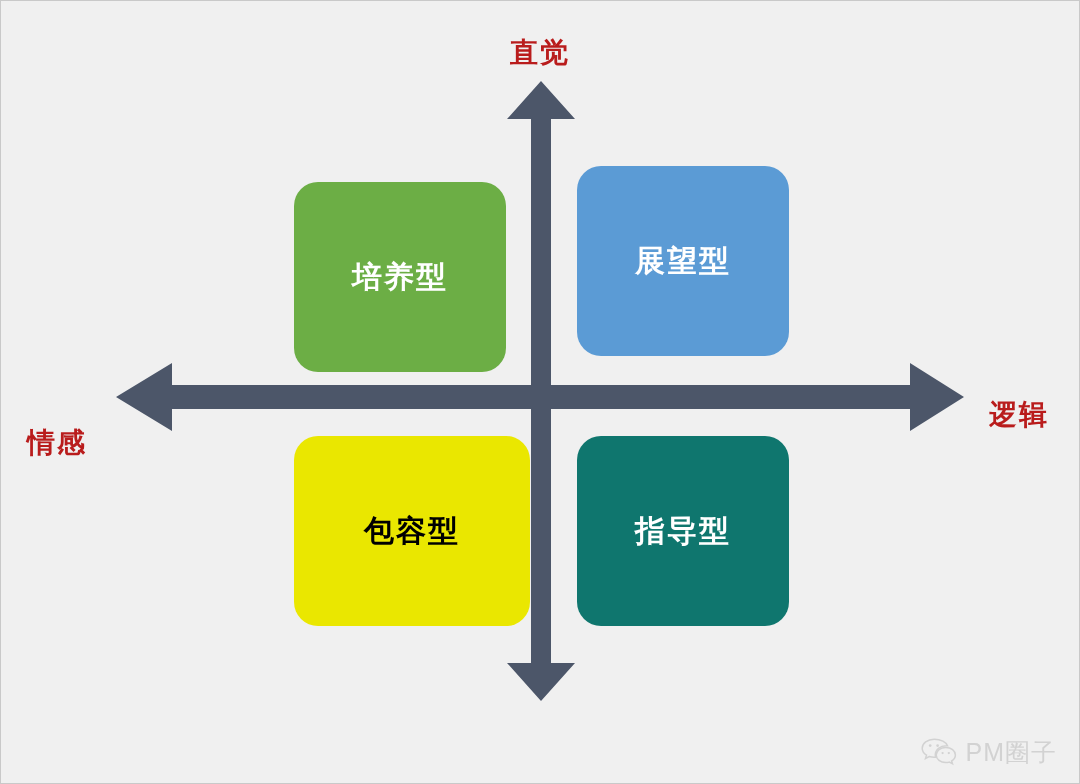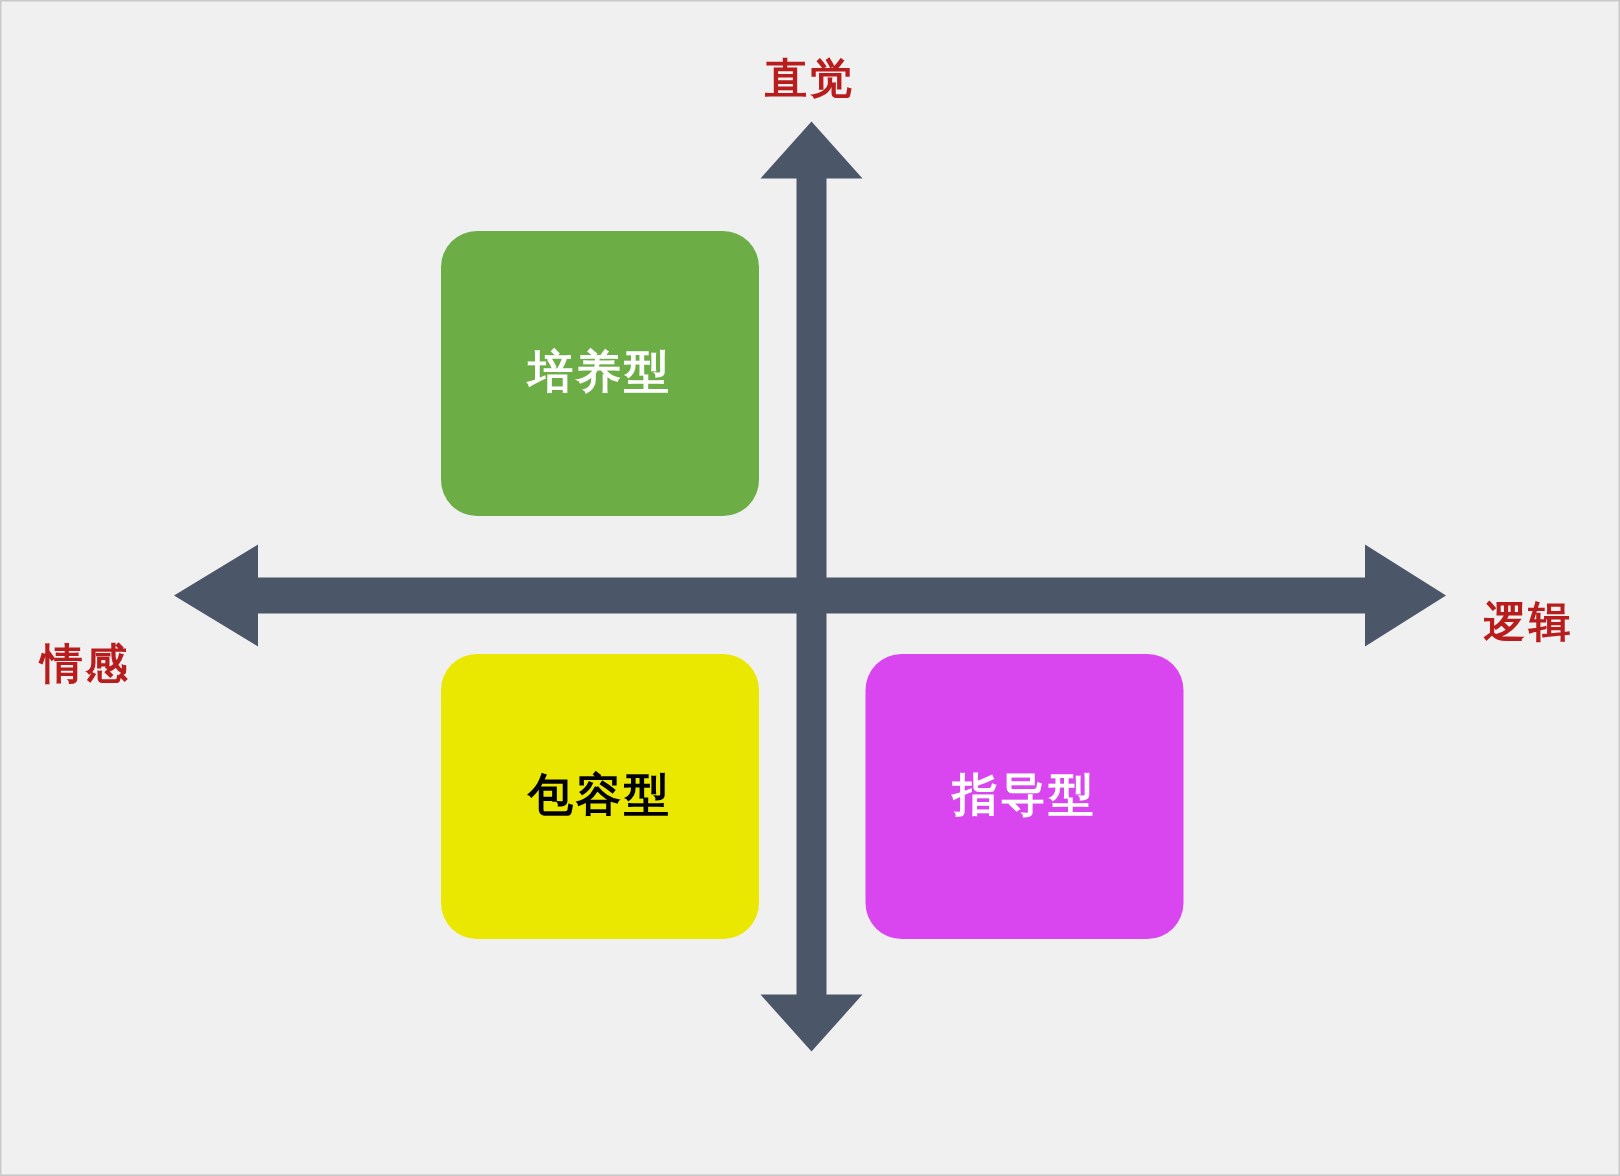--- a/index.html
+++ b/index.html
@@ -36,23 +36,23 @@
     align-items: center;
     justify-content: center;
   }
   .quad-label {
     font-size: 30px;
     font-weight: bold;
     letter-spacing: 2px;
     line-height: 1;
     white-space: nowrap;
   }
-  #quad-nurturing  { left: 293px; top: 153px; width: 212px; height: 190px; }
+  #quad-nurturing  { left: 293px; top: 181px; width: 212px; height: 190px; }
   #quad-visionary  { left: 576px; top: 165px; width: 212px; height: 190px; }
-  #quad-inclusive  { left: 293px; top: 435px; width: 212px; height: 190px; }
+  #quad-inclusive  { left: 293px; top: 435px; width: 236px; height: 190px; }
   #quad-directive  { left: 576px; top: 435px; width: 212px; height: 190px; }
 
   
   .axis-label {
     position: absolute;
     color: #b91c1c;
     font-size: 28px;
     font-weight: bold;
     letter-spacing: 2px;
     line-height: 1;
@@ -109,30 +109,51 @@
              L 909 430
              L 909 408
              L 171 408
              L 171 430 Z" fill="#4c5669"></path>
   </svg>
 
   <div class="quad" id="quad-nurturing" style="background:#6cae45">
     <span class="quad-label" style="color:#ffffff">培养型</span>
   </div>
 
+  <div class="quad" id="quad-visionary" style="background:#5b9bd5">
+    <span class="quad-label" style="color:#ffffff">展望型</span>
+  </div>
 
   <div class="quad" id="quad-inclusive" style="background:#eae700">
     <span class="quad-label" style="color:#000000">包容型</span>
   </div>
 
-  <div class="quad" id="quad-directive" style="background:#d946ef">
+  <div class="quad" id="quad-directive" style="background:#0f766e">
     <span class="quad-label" style="color:#ffffff">指导型</span>
   </div>
 
   <div class="axis-label" id="label-top">直觉</div>
 
 
   <div class="axis-label" id="label-left">情感</div>
 
   <div class="axis-label" id="label-right">逻辑</div>
 
+  <div id="watermark">
+    <svg class="wechat-icon" width="36" height="30" viewBox="0 0 36 30" xmlns="http://www.w3.org/2000/svg">
+
+      <path d="M13.2 2.2 C6.4 2.2 1.2 6.4 1.2 11.3 c0 2.8 1.7 5.3 4.3 6.9
+               l-1.0 3.2 3.7 -1.9 c1.6 0.5 3.3 0.8 5.0 0.8 0.5 0 1.0 0 1.5 -0.1
+               -0.3 -0.8 -0.4 -1.7 -0.4 -2.5 0 -5.0 4.9 -9.0 11.0 -9.0 0.4 0 0.8 0 1.2 0.1
+               C25.4 5.3 19.8 2.2 13.2 2.2 Z" fill="none" stroke="#d2d2d2" stroke-width="1.5"></path>
+      <circle cx="9.2" cy="8.6" r="1.35" fill="#d2d2d2"></circle>
+      <circle cx="16.6" cy="8.6" r="1.35" fill="#d2d2d2"></circle>
+
+      <path d="M24.8 10.4 c-5.3 0 -9.6 3.4 -9.6 7.6 0 4.2 4.3 7.6 9.6 7.6
+               1.2 0 2.4 -0.2 3.5 -0.5 l3.2 1.7 -0.9 -2.8 c2.2 -1.4 3.8 -3.5 3.8 -6.0
+               0 -4.2 -4.3 -7.6 -9.6 -7.6 Z" fill="none" stroke="#d2d2d2" stroke-width="1.5"></path>
+      <circle cx="21.6" cy="16.1" r="1.15" fill="#d2d2d2"></circle>
+      <circle cx="27.8" cy="16.1" r="1.15" fill="#d2d2d2"></circle>
+    </svg>
+    <span id="watermark-text">PM圈子</span>
+  </div>
 
 </div>
 
 </body></html>

